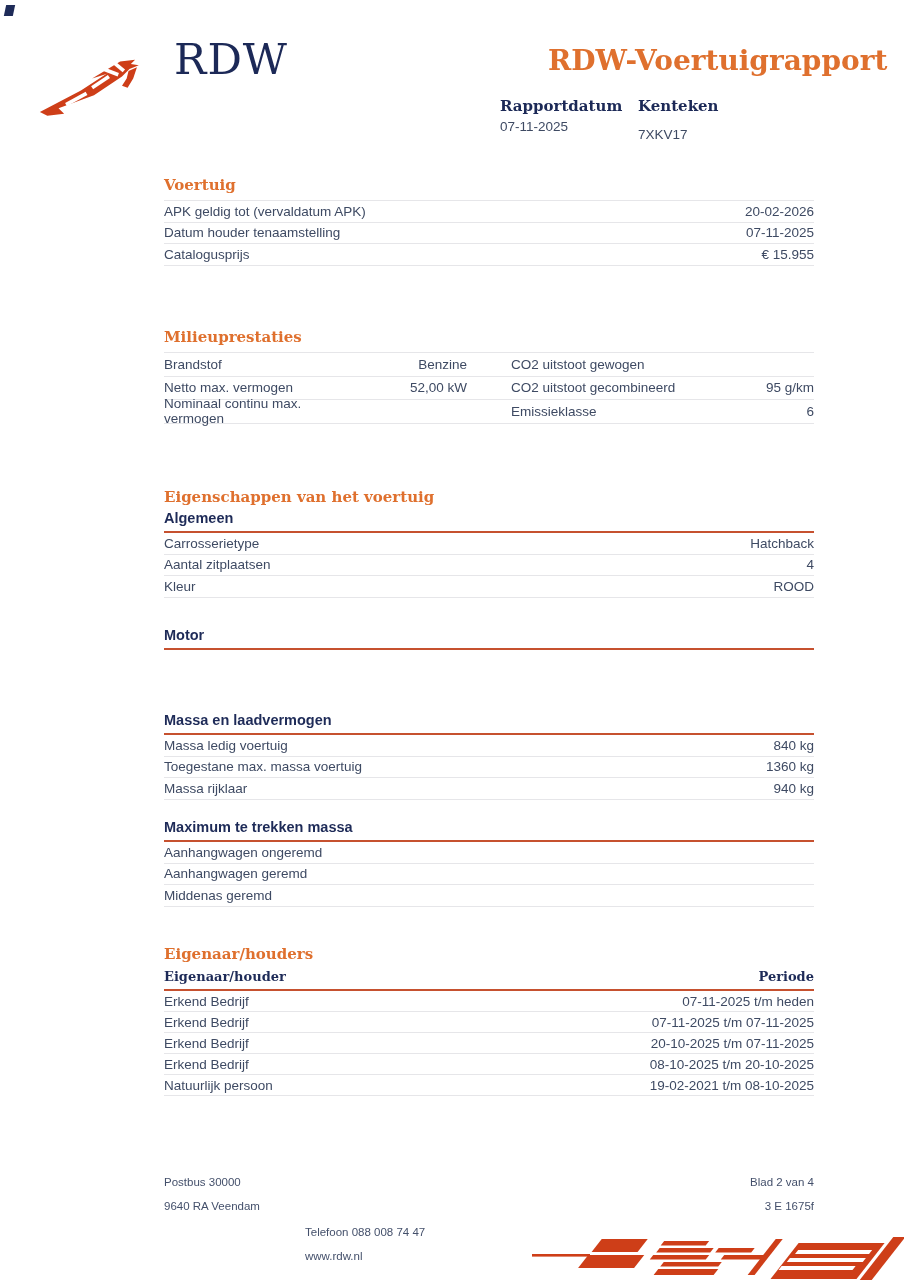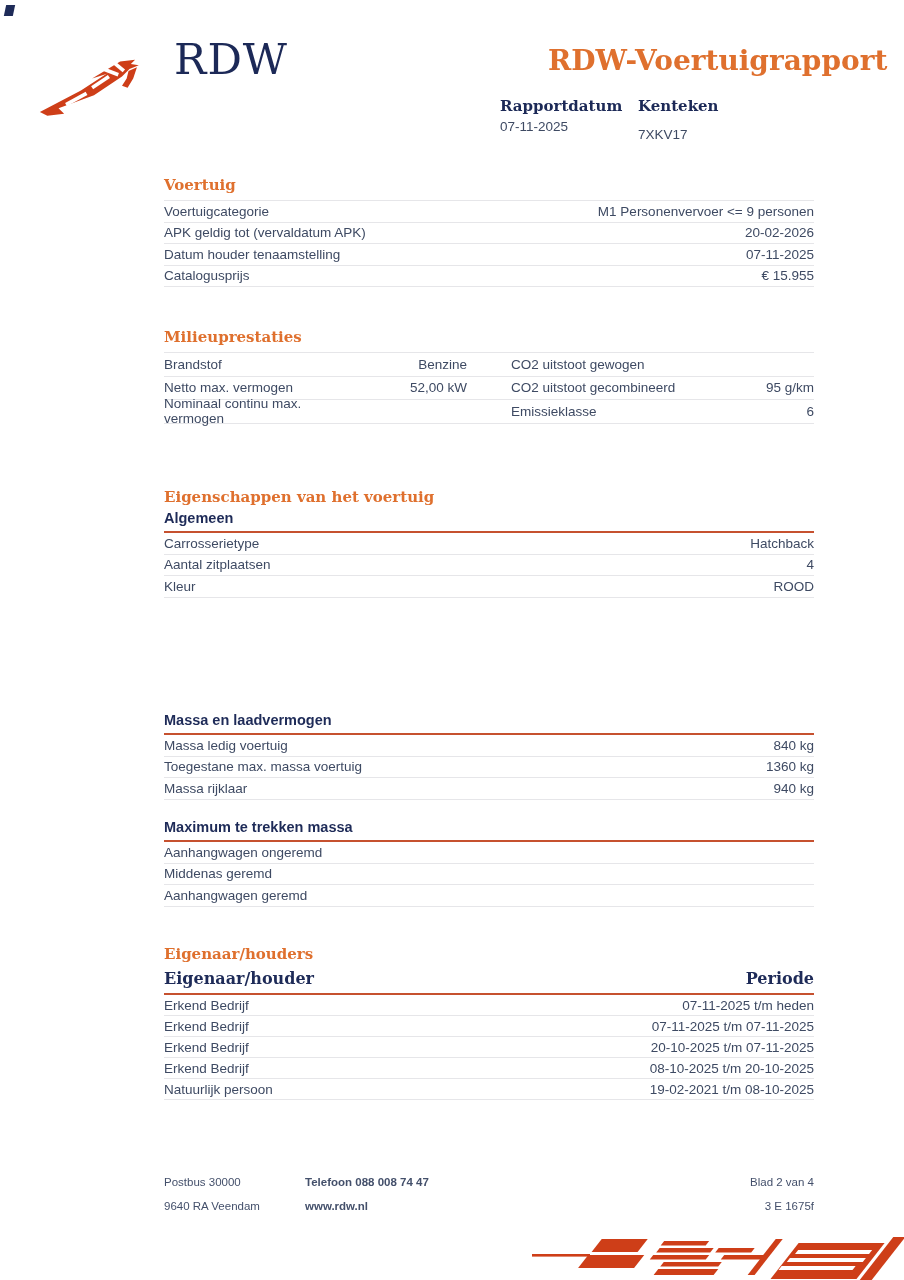--- a/index.html
+++ b/index.html
@@ -54,42 +54,42 @@
     border-bottom:1px solid #e6e6e9; font-size:13.5px;
   }
   .m-label-l { width:190px; }
   .m-value-l { width:113px; text-align:right; }
   .m-label-r { margin-left:44px; width:200px; }
   .m-value-r { flex:1; text-align:right; }
 
   
   .owner-head {
     display:flex; justify-content:space-between;
-    font-family:"DejaVu Serif", serif; font-weight:bold; font-size:16px;
+    font-family:"DejaVu Serif", serif; font-weight:bold; font-size:13px;
     color:#1e2b58; padding-bottom:5px; border-bottom:2px solid #c6512f;
   }
   .owner-row {
     display:flex; justify-content:space-between; align-items:center;
     height:21px; border-bottom:1px solid #e6e6e9; font-size:13.5px;
   }
 
   
   #sec-voertuig       { top:176px; }
   #sec-milieu         { top:328px; }
   #eigenschappen-title{ top:488px; left:164px; }
   #sub-algemeen       { top:510px; }
   #sub-motor          { top:627px; }
   #sub-massa          { top:712px; }
   #sub-trekken        { top:819px; }
   #sec-eigenaars      { top:945px; }
 
   
   .footer-text { font-size:11.5px; color:#44506b; line-height:24px; }
   #footer-col-address { left:164px; top:1170px; }
-  #footer-col-contact { left:305px; top:1170px;font-weight:bold; }
+  #footer-col-contact { left:305px; top:1220px; }
   #footer-col-page    { left:614px; top:1170px; width:200px; text-align:right; }
   #footer-stripes     { right:0; top:1231px; width:390px; height:49px; }
 </style>
 </head>
 <body>
 
 <div class="abs" id="corner-mark"></div>
 
 <svg class="abs" id="logo-feather" viewBox="0 0 120 72">
   <g fill="#ce3e18">
@@ -110,24 +110,20 @@
 <h1 class="abs" id="report-title">RDW-Voertuigrapport</h1>
 
 <div class="abs meta-label" id="report-date-label">Rapportdatum</div>
 <div class="abs meta-value" id="report-date-value">07-11-2025</div>
 <div class="abs meta-label" id="kenteken-label">Kenteken</div>
 <div class="abs meta-value" id="kenteken-value">7XKV17</div>
 
 <div class="abs content-block" id="sec-voertuig">
   <div class="section-title-orange">Voertuig</div>
   <div class="rows bordered-top">
-    <div class="row">
-      <span class="label">Voertuigcategorie</span>
-      <span class="value">M1 Personenvervoer &lt;= 9 personen</span>
-    </div>
     <div class="row">
       <span class="label">APK geldig tot (vervaldatum APK)</span>
       <span class="value">20-02-2026</span>
     </div>
     <div class="row">
       <span class="label">Datum houder tenaamstelling</span>
       <span class="value">07-11-2025</span>
     </div>
     <div class="row">
       <span class="label">Catalogusprijs</span>
@@ -174,20 +170,21 @@
       <span class="value">4</span>
     </div>
     <div class="row">
       <span class="label">Kleur</span>
       <span class="value">ROOD</span>
     </div>
   </div>
 </div>
 
 <div class="abs content-block" id="sub-motor">
+  <div class="sub-title">Motor</div>
 </div>
 
 <div class="abs content-block" id="sub-massa">
   <div class="sub-title">Massa en laadvermogen</div>
   <div class="rows">
     <div class="row">
       <span class="label">Massa ledig voertuig</span>
       <span class="value">840 kg</span>
     </div>
     <div class="row">
@@ -202,25 +199,25 @@
 </div>
 
 <div class="abs content-block" id="sub-trekken">
   <div class="sub-title">Maximum te trekken massa</div>
   <div class="rows">
     <div class="row">
       <span class="label">Aanhangwagen ongeremd</span>
       <span class="value"></span>
     </div>
     <div class="row">
+      <span class="label">Aanhangwagen geremd</span>
+      <span class="value"></span>
+    </div>
+    <div class="row">
       <span class="label">Middenas geremd</span>
-      <span class="value"></span>
-    </div>
-    <div class="row">
-      <span class="label">Aanhangwagen geremd</span>
       <span class="value"></span>
     </div>
   </div>
 </div>
 
 <div class="abs content-block" id="sec-eigenaars">
   <div class="section-title-orange">Eigenaar/houders</div>
   <div class="owner-head">
     <span>Eigenaar/houder</span>
     <span>Periode</span>

